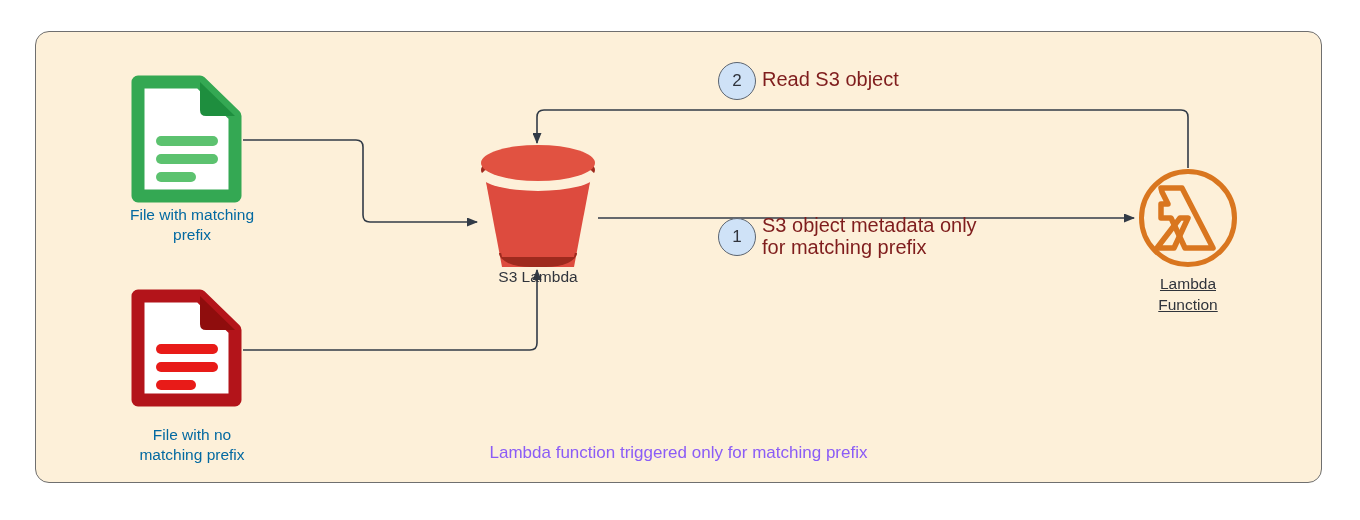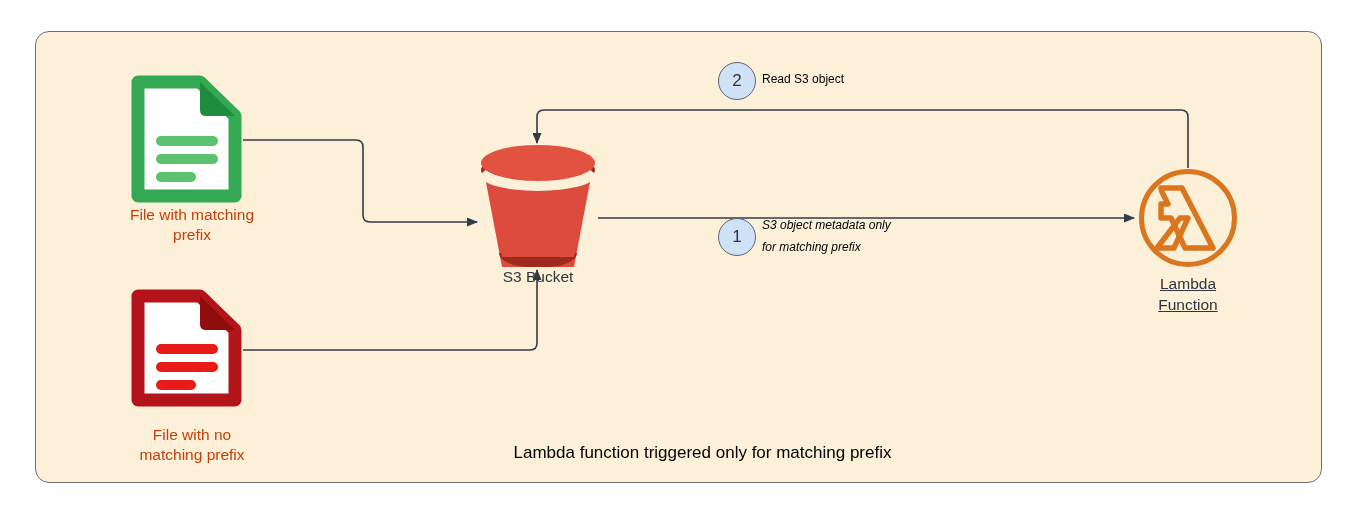--- a/index.html
+++ b/index.html
@@ -43,21 +43,21 @@
   
   .file-icon {
     position: absolute;
   }
   .file-node {
     position: absolute;
   }
   .node-label {
     position: absolute;
     text-align: center;
-    color: #c2410c;
+    color: #0369a1;
     font-size: 15.5px;
     line-height: 20px;
     white-space: pre-line;
   }
   
   .bucket-wrap {
     position: absolute;
     left: 478px;
     top: 145px;
     width: 120px;
@@ -159,34 +159,33 @@
     border: 1.3px solid #5b6470;
     box-sizing: border-box;
     color: #30343c;
     font-size: 17px;
     display: flex;
     align-items: center;
     justify-content: center;
   }
   .step-text {
     position: absolute;
-    color: #000000;
-    font-size: 12px;
+    color: #7f1d1d;
+    font-size: 20px;
     line-height: 22px;
     white-space: pre-line;
   }
   .caption {
     position: absolute;
     left: 35px;
     top: 443px;
     width: 1287px;
     text-align: center;
     font-size: 17px;
-    color: #000000;
-    padding-left: 24px;
+    color: #8b5cf6;
   }
 </style>
 </head>
 <body>
 
 <div id="stage">
 
   <div class="diagram-panel"></div>
 
   <svg id="wires" viewBox="0 0 1360 520" xmlns="http://www.w3.org/2000/svg">
@@ -230,37 +229,37 @@
 matching prefix</div>
 
   <div class="bucket-wrap">
     <div class="bucket-body"></div>
     <div class="bucket-base-shadow"></div>
     <div class="bucket-body-front"></div>
     <div class="bucket-rim-dark"></div>
     <div class="bucket-rim-light"></div>
     <div class="bucket-lid"></div>
   </div>
-  <div class="bucket-label">S3 Bucket</div>
+  <div class="bucket-label">S3 Lambda</div>
 
   <div class="lambda-circle">
     <svg width="88" height="88" viewBox="0 0 88 88" xmlns="http://www.w3.org/2000/svg">
       <path d="M17,14 L38,14 L69,74 L52,74 L41,74 L27,44 L17,44 L17,30 L24,30 L18,18 Z" fill="none" stroke="#d9761f" stroke-width="5.5" stroke-linejoin="round" stroke-linecap="round"></path>
       <path d="M36,44 L13,74 L30,74 L44,44 Z" fill="none" stroke="#d9761f" stroke-width="5.5" stroke-linejoin="round" stroke-linecap="round"></path>
     </svg>
   </div>
   <div class="lambda-label">Lambda
 Function</div>
 
   <div class="step-badge" style="left:718px; top:62px;">
     <span>2</span>
   </div>
   <div class="step-text" style="left:762px; top:68px;">Read S3 object</div>
 
   <div class="step-badge" style="left:718px; top:218px;">
     <span>1</span>
   </div>
-  <div class="step-text" style="left:762px; top:214px;font-style:italic;">S3 object metadata only
+  <div class="step-text" style="left:762px; top:214px;">S3 object metadata only
 for matching prefix</div>
 
   <div class="caption">Lambda function triggered only for matching prefix</div>
 
 </div>
 
 </body></html>

